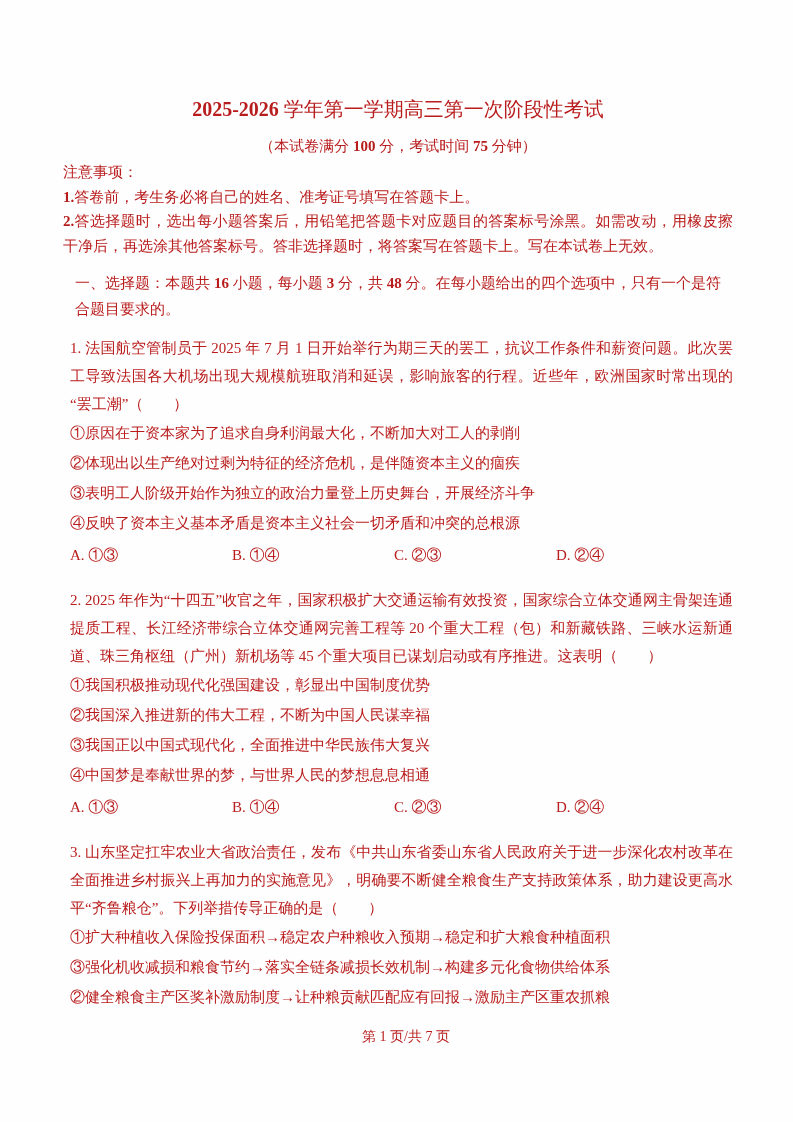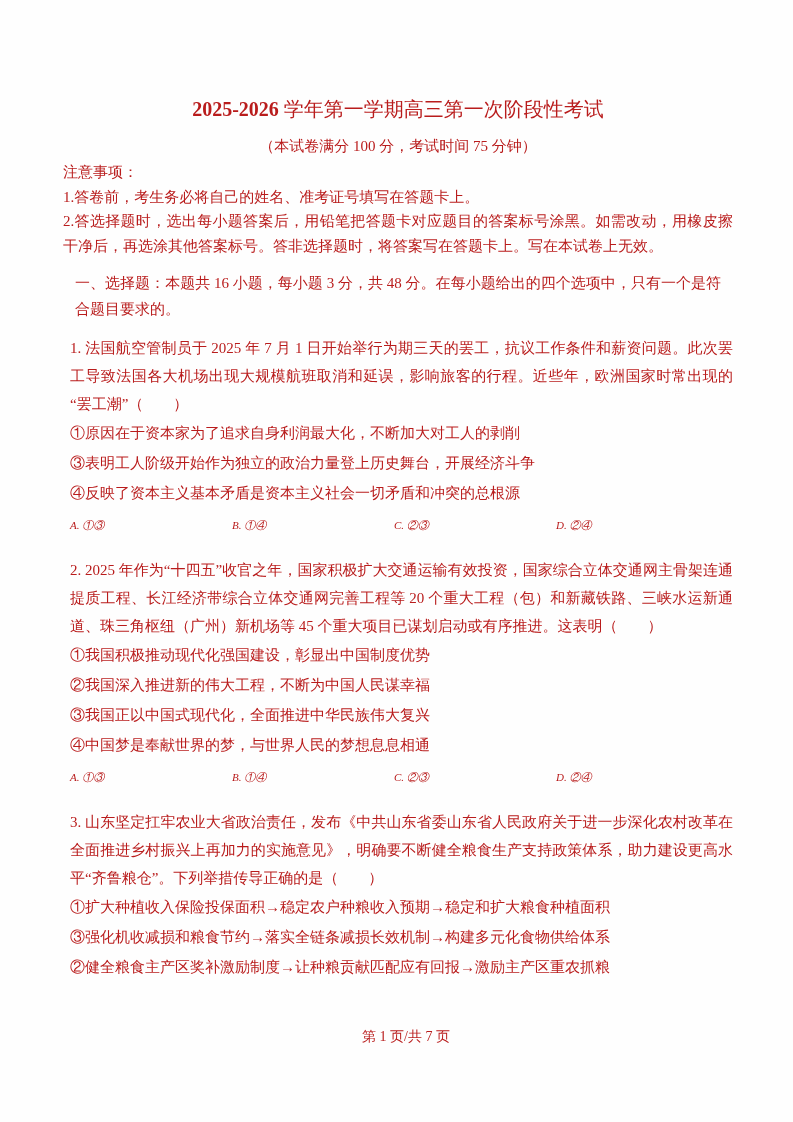--- a/index.html
+++ b/index.html
@@ -10,30 +10,30 @@
     color:#b91c1c;
     font-family:"Liberation Serif","DejaVu Serif",serif;
     box-sizing:border-box;
     padding:97px 60px 0 63px;
     overflow:hidden;
   }
   .title { margin:0; text-align:center; font-size:20px; line-height:24px; font-weight:normal; }
   .title .tbold { font-weight:bold; }
   .subject { margin:16px 0 0 0; text-align:center; font-size:21px; line-height:26px; font-weight:normal; letter-spacing:4px; }
   .info { margin-top:15px; text-align:center; font-size:15px; line-height:21px; }
-  .info b, .notice .num, .section-heading b { font-weight:normal; }
+  .info b, .notice .num, .section-heading b { font-weight:bold; }
   .notice { margin-top:3px; }
   .notice p { margin:0; font-size:15px; line-height:24.5px; text-align:justify; }
   .section-heading { margin:12px; font-size:15px; line-height:26px; text-align:justify; }
   .questions { margin-top:3px; }
   .question { padding-left:7px; }
   .question + .question { margin-top:16px; }
   .qtext { margin:0; font-size:15px; line-height:28px; text-align:justify; }
   .option { margin:0; font-size:15px; line-height:30px; }
-  .choices { display:flex; margin-top:2px; font-size:11px; line-height:30px;font-style:italic; }
+  .choices { display:flex; margin-top:2px; font-size:15px; line-height:30px; }
   .choice { flex:0 0 auto; width:162px; }
   .choice:last-child { width:auto; }
   .footer { position:absolute; left:0; right:0; top:1028px; text-align:center; font-size:14px; line-height:18px;margin-left:19px; }
 </style>
 </head>
 <body>
 
 <div class="page">
 
   <h1 class="title"><span class="tbold">2025-2026</span><span> 学年第一学期高三第一次阶段性考试</span></h1>
@@ -47,20 +47,21 @@
     <p><span class="num">2.</span><span>答选择题时，选出每小题答案后，用铅笔把答题卡对应题目的答案标号涂黑。如需改动，用橡皮擦干净后，再选涂其他答案标号。答非选择题时，将答案写在答题卡上。写在本试卷上无效。</span></p>
   </div>
 
   <p class="section-heading"><span>一、选择题：本题共 </span><b>16</b><span> 小题，每小题 </span><b>3</b><span> 分，共 </span><b>48</b><span> 分。在每小题给出的四个选项中，只有一个是符合题目要求的。</span></p>
 
   <div class="questions">
   <div class="question">
     <p class="qtext"><span>1.</span> <span>法国航空管制员于 2025 年 7 月 1 日开始举行为期三天的罢工，抗议工作条件和薪资问题。此次罢工导致法国各大机场出现大规模航班取消和延误，影响旅客的行程。近些年，欧洲国家时常出现的“罢工潮”（　　）</span></p>
     <div class="options">
           <p class="option">①原因在于资本家为了追求自身利润最大化，不断加大对工人的剥削</p>
+          <p class="option">②体现出以生产绝对过剩为特征的经济危机，是伴随资本主义的痼疾</p>
           <p class="option">③表明工人阶级开始作为独立的政治力量登上历史舞台，开展经济斗争</p>
           <p class="option">④反映了资本主义基本矛盾是资本主义社会一切矛盾和冲突的总根源</p>
         </div>
     <div class="choices">
           <span class="choice">A. ①③</span>
           <span class="choice">B. ①④</span>
           <span class="choice">C. ②③</span>
           <span class="choice">D. ②④</span>
         </div>
   </div>

